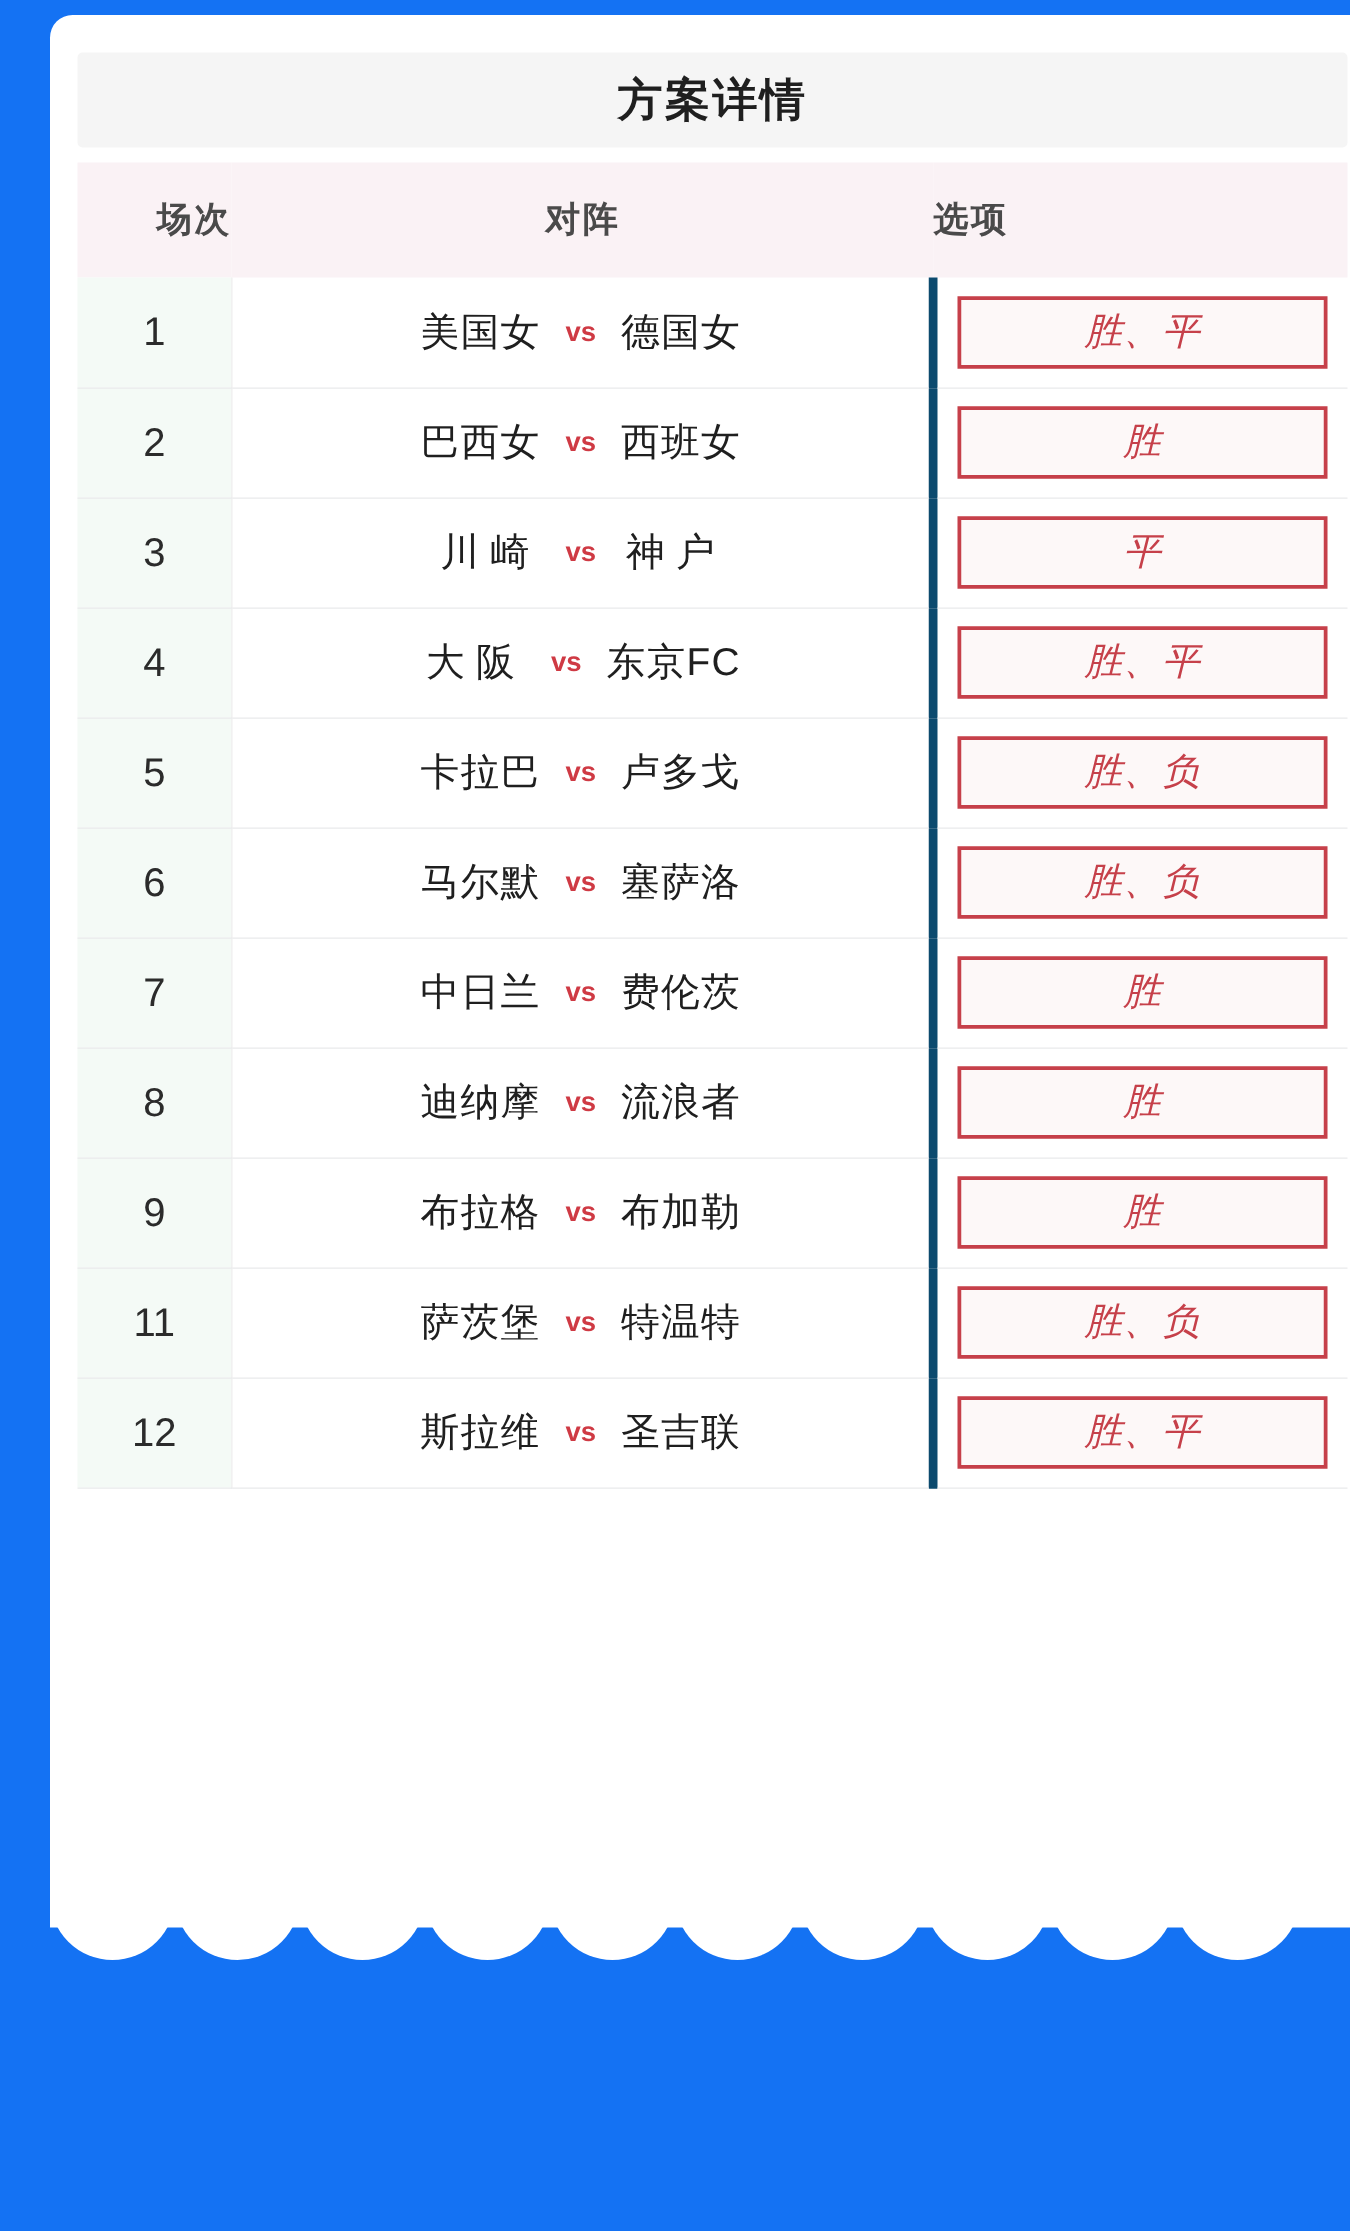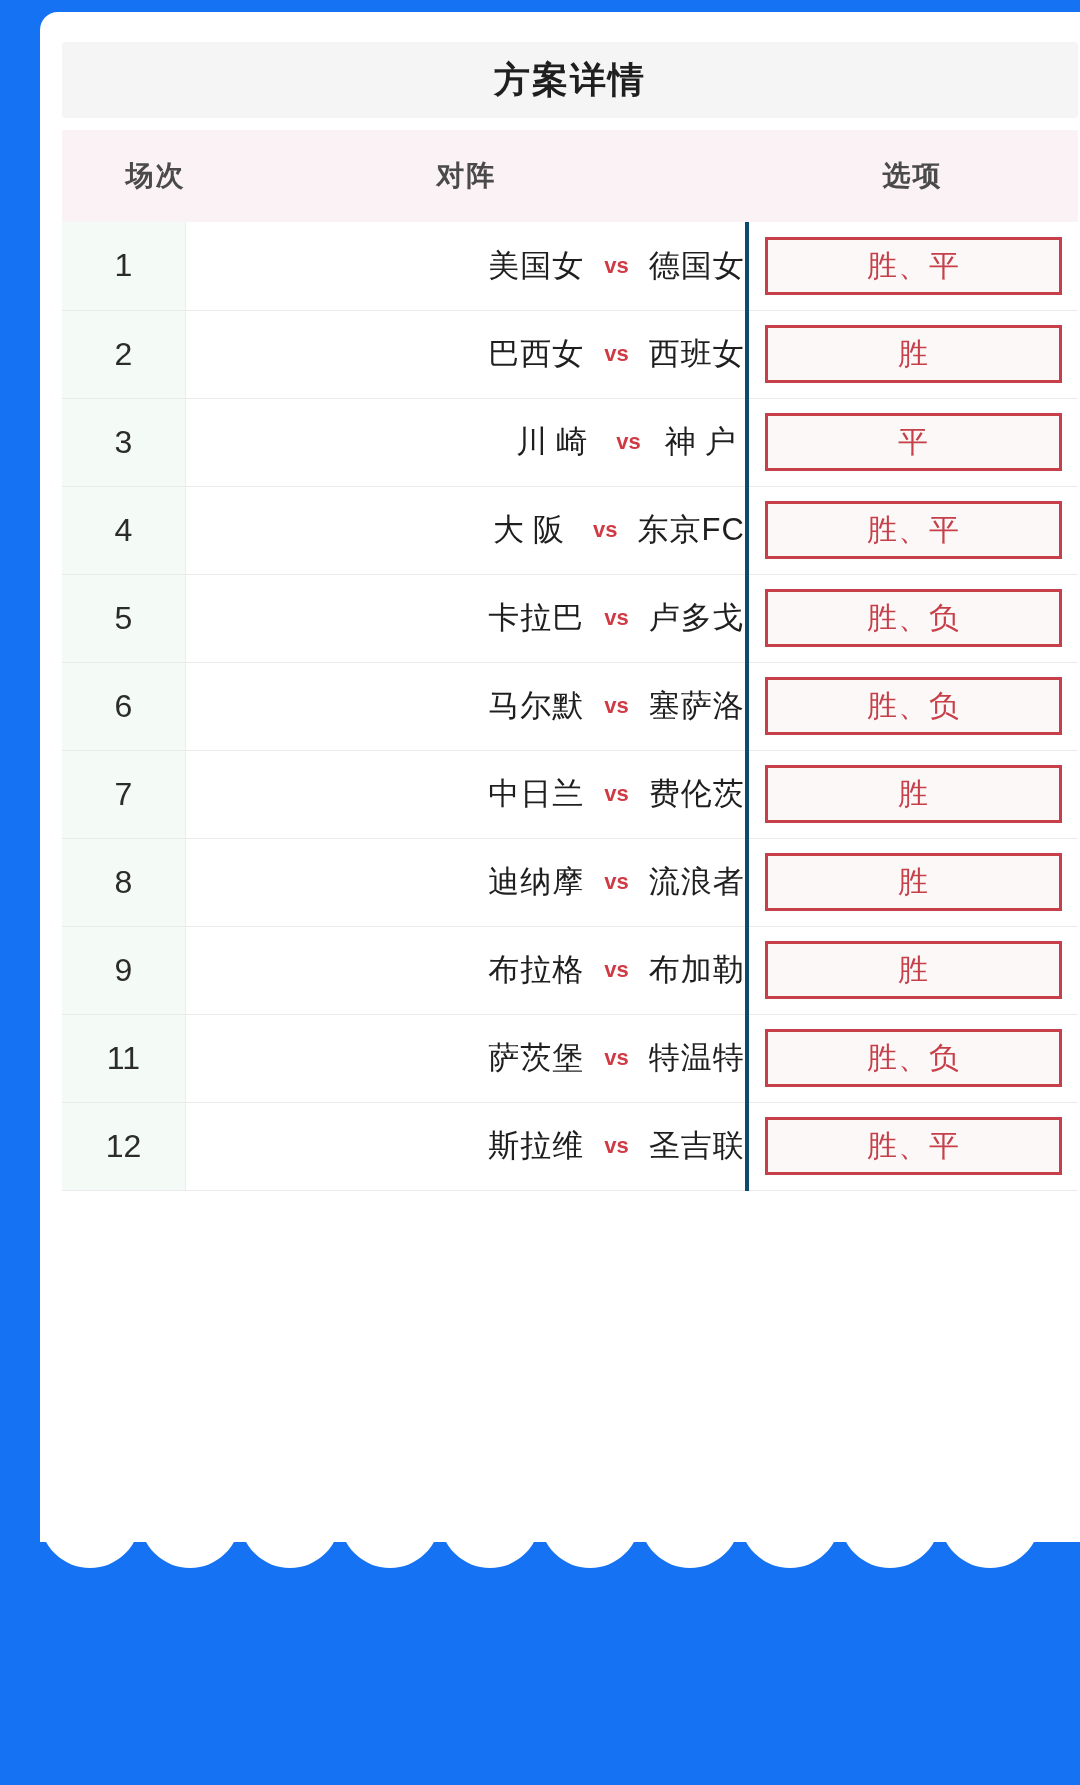--- a/index.html
+++ b/index.html
@@ -66,60 +66,61 @@
     background: #faf2f5;
     height: 92px;
     font-size: 28px;
     font-weight: bold;
     color: #4a4a4a;
     letter-spacing: 2px;
     vertical-align: middle;
   }
   thead th.h-no  { text-align: right; }
   thead th.h-vs  { }
-  thead th.h-opt { text-align: center; }
+  thead th.h-opt { text-align: left; }
 
   tbody tr { height: 88px; }
 
   td {
     vertical-align: middle;
     border-bottom: 1px solid #e9eaec;
   }
 
   td.no {
     background: #f4faf6;
     text-align: center;
     font-size: 32px;
     color: #2b2b2b;
     border-right: 1px solid #ededed;
   }
 
   td.vs {
-    text-align: right;
-    border-right: 4px solid #0c4a6e;
+    text-align: center;
+    border-right: 7px solid #0c4a6e;
     white-space: nowrap;
   }
   .team {
     font-size: 31px;
     color: #1f1f1f;
     letter-spacing: 1px;
   }
   .team.sp2 { letter-spacing: 9px; padding-left: 4px; }
   .vs-word {
     font-size: 22px;
     color: #cf3a44;
     font-weight: bold;
     margin: 0 20px;
     vertical-align: 3px;
     letter-spacing: 0px;
   }
 
   td.opt {
     text-align: center;
     padding: 0 16px;
+    font-style: italic;
   }
   .opt-box {
     display: block;
     border: 3px solid #c6404a;
     background: #fdf8f8;
     height: 58px;
     line-height: 52px;
     font-size: 30px;
     color: #c6404a;
     letter-spacing: 1px;

